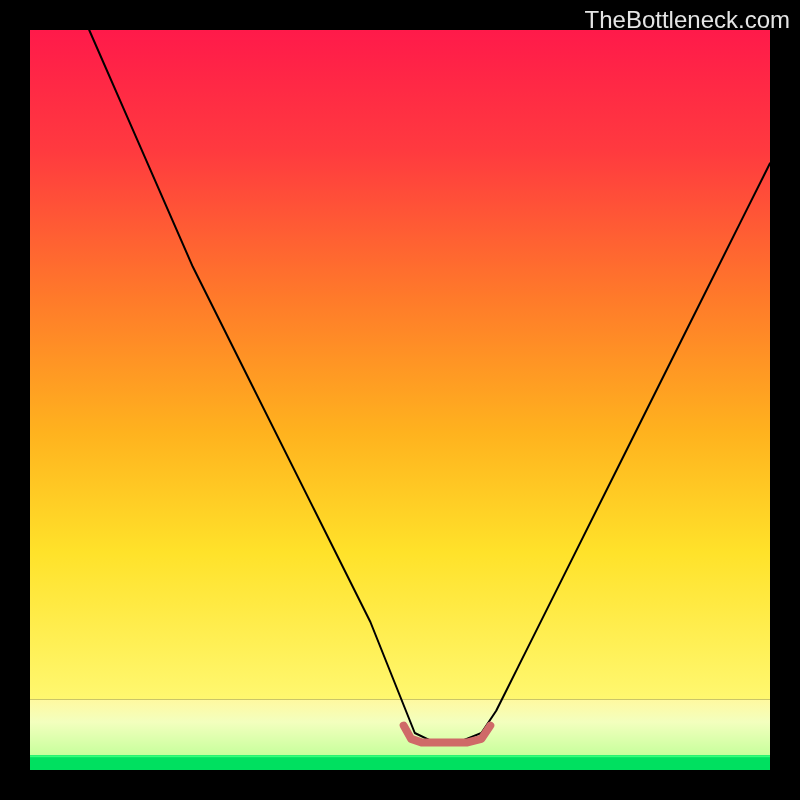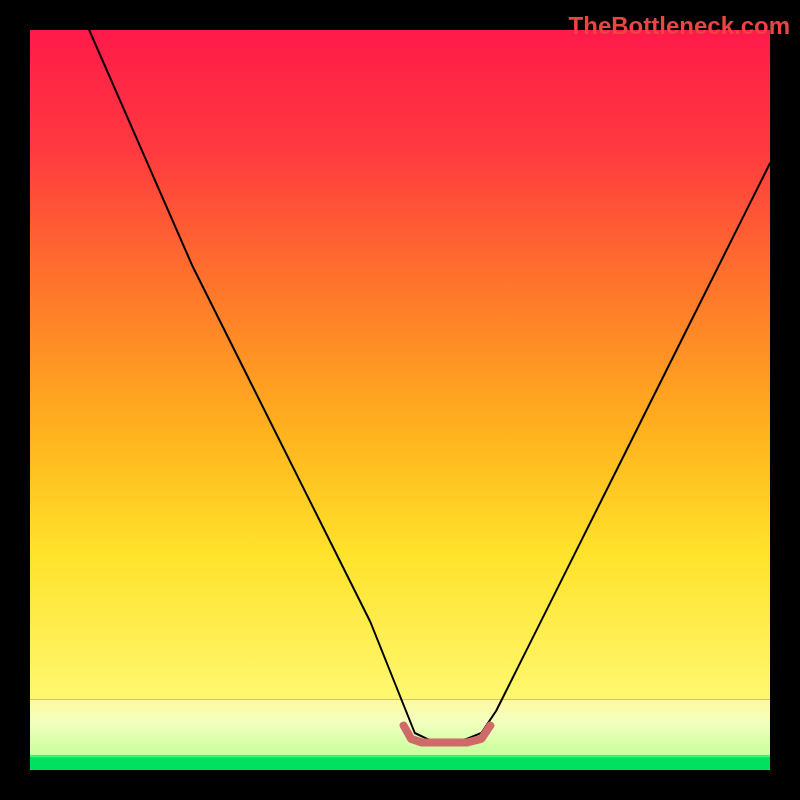--- a/index.html
+++ b/index.html
@@ -17,25 +17,25 @@
     height: 800px;
     background: #000;
   }
   svg {
     position: absolute;
     top: 0;
     left: 0;
   }
   .watermark {
     position: absolute;
-    top: 12px;
+    top: 6px;
     right: 10px;
     font-size: 24px;
-    font-weight: 700;
-    color: #ef4444;
+    font-weight: 400;
+    color: #e5e5e5;
     user-select: none;
   }
 </style>
 </head>
 <body>
 
 <div class="stage">
   <svg id="chart-svg" width="800" height="800" viewBox="0 0 800 800">
       <defs>
         <linearGradient id="bg-grad" x1="0" y1="0" x2="0" y2="1">

